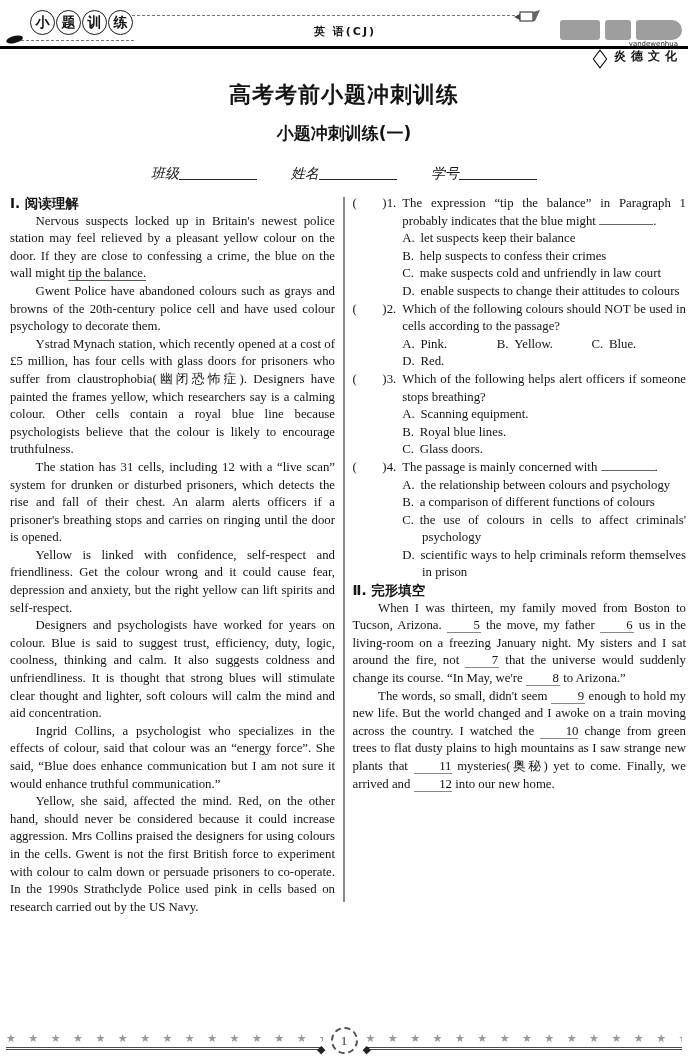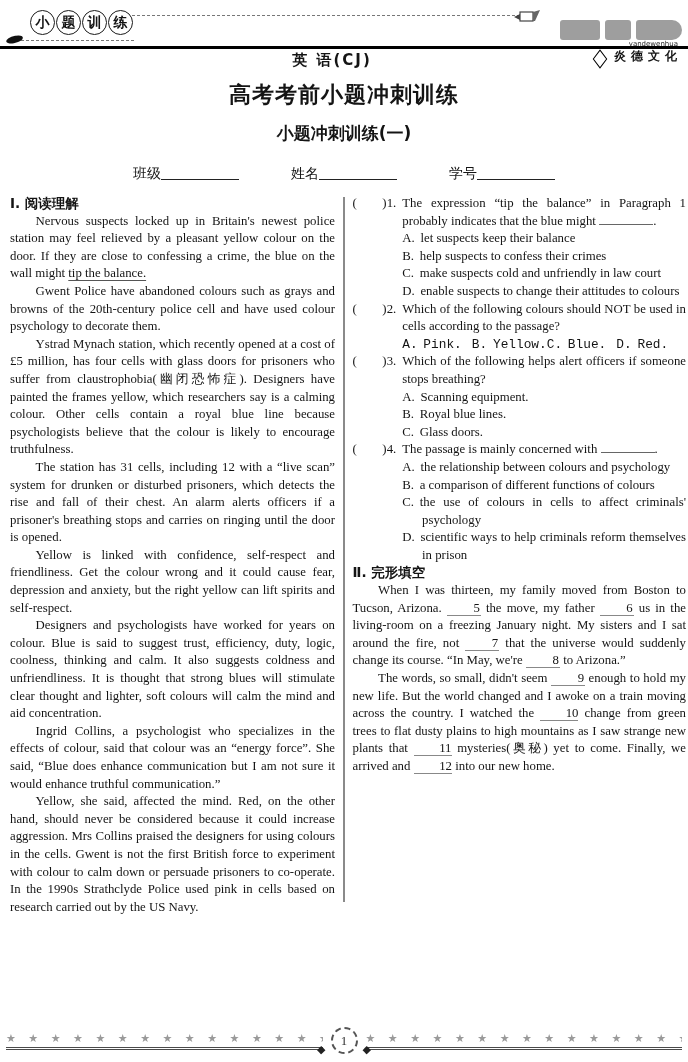--- a/index.html
+++ b/index.html
@@ -14,61 +14,61 @@
   .hdr-dash-logo { position:absolute; top:40px; left:16px; width:118px; border-top:1px dashed #777; }
   .logo-left { position:absolute; top:10px; left:30px; display:flex; }
   .logo-circle {
     width:25px; height:25px; border:1.5px solid #1a1a1a; border-radius:50%;
     display:flex; align-items:center; justify-content:center;
     font-weight:bold; font-size:14px; background:#fff; margin-right:1px;
     font-family:"DejaVu Sans","Liberation Sans",sans-serif;
   }
   .logo-blob { position:absolute; top:36px; left:6px; width:17px; height:7px; background:#111;
     border-radius:60% 40% 55% 45%; transform:rotate(-10deg); }
-  .subject-box { position:absolute; top:24px; left:167px; width:330px; text-align:center;
-    font-size:15px; font-weight:bold; letter-spacing:2px;
-    font-family:"DejaVu Sans","Liberation Sans",sans-serif;margin-top:27px; }
+  .subject-box { position:absolute; top:24px; left:180px; width:330px; text-align:center;
+    font-size:11px; font-weight:bold; letter-spacing:2px;
+    font-family:"DejaVu Sans","Liberation Sans",sans-serif; }
   .pencil { position:absolute; top:8px; right:148px; }
   .logo-right { position:absolute; top:20px; right:6px; width:146px; }
   .lr-blocks { display:flex; gap:5px; justify-content:flex-end; }
   .lr-block { background:#9e9e9e; border-radius:3px; height:20px; }
   .lr-b1 { width:40px; } .lr-b2 { width:26px; } .lr-b3 { width:46px; border-radius:3px 10px 10px 3px; }
   .lr-small { font-size:7px; text-align:right; margin:0 4px 0 0; color:#222;
     font-family:"DejaVu Sans","Liberation Sans",sans-serif; }
   .lr-main { display:flex; align-items:flex-end; justify-content:flex-end; font-weight:bold;
     font-size:12px; letter-spacing:5px; font-family:"DejaVu Sans","Liberation Sans",sans-serif; }
   .lr-diamond { width:12px; height:12px; border:1.6px solid #000; background:#fff;
     transform:rotate(45deg) skew(8deg,8deg); margin-right:8px; flex:none; }
   .header-rule { position:absolute; top:46px; left:0; right:0; height:3px;
     border-top:2px solid #000; border-bottom:1px solid #000; }
   
   .titles { text-align:center; font-family:"DejaVu Sans","Liberation Sans",sans-serif; }
   .title1 { margin-top:28px; font-size:22px; font-weight:bold; letter-spacing:1px; }
   .title2 { margin-top:4px; font-size:30px; font-weight:bold; word-spacing:46px; }
   .title3 { margin-top:12px; font-size:17px; font-weight:bold; }
-  .form-row { margin-top:20px; display:flex; justify-content:center; gap:52px; font-size:14px; }
+  .form-row { margin-top:20px; display:flex; justify-content:center; gap:34px; font-size:14px;font-style:italic; }
   .form-field { white-space:nowrap; }
   .blank-line { display:inline-block; width:78px; border-bottom:1px solid #222; height:14px; vertical-align:-2px; }
   
   .columns { display:flex; padding:12px 2px 0 10px; align-items:stretch; }
   .col { font-size:12.8px; line-height:17.6px; text-align:justify; }
   .col-left { width:325px; flex:none; }
   .col-divider { width:1.5px; background:#8a8a8a; margin:2px 8px 14px 8px; }
   .col-right { flex:1; min-width:0; }
   .sec-head { font-family:"DejaVu Sans","Liberation Sans",sans-serif; font-weight:bold;
     font-size:13.5px; text-align:left; }
   .para { text-indent:2em; }
   .uline { text-decoration:underline; text-underline-offset:3px; text-decoration-color:#555; }
   
   .q { display:flex; }
   .q-head { flex:none; white-space:pre; }
   .q-num { margin-right:6px; }
   .q-body { flex:1; min-width:0; text-align:justify; }
   .opt { padding-left:1.55em; text-indent:-1.55em; }
-  .optgrid { display:grid; grid-template-columns:1fr 1fr 1fr 1fr;font-family:Liberation Mono, monospace; }
+  .optgrid { display:grid; grid-template-columns:1fr 1fr 1fr; }
   .opt-label { margin-right:0.45em; }
   .blank-long { display:inline-block; width:54px; border-bottom:1px solid #666; height:12px; }
   .cblank { display:inline-block; min-width:34px; text-align:center;
     border-bottom:1px solid #888; line-height:14px; }
   
   .footer { position:absolute; left:0; right:0; bottom:8px; display:flex; align-items:center; padding:0 6px; }
   .f-side { flex:1; position:relative; min-width:0; }
   .f-stars { display:block; color:#9a9a9a; font-size:11px; letter-spacing:4.5px;
     white-space:nowrap; overflow:hidden; height:15px;
     font-family:"DejaVu Sans","Liberation Sans",sans-serif; }

